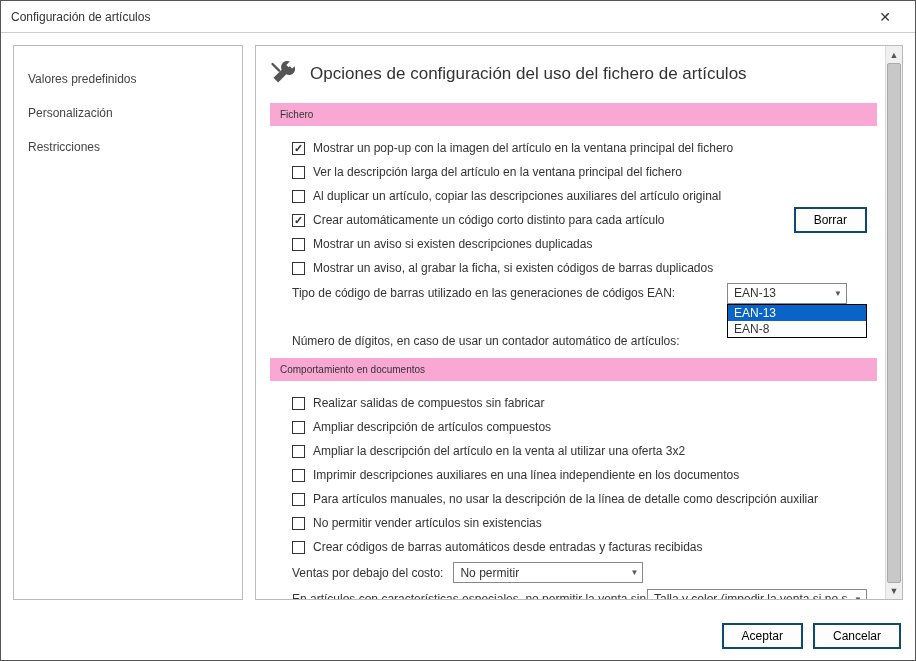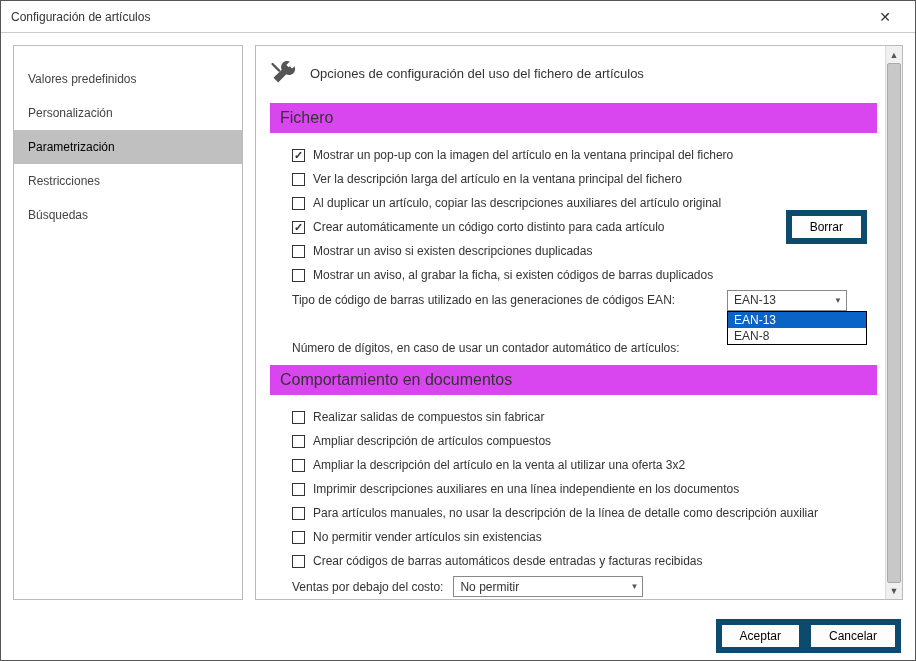--- a/index.html
+++ b/index.html
@@ -12,56 +12,54 @@
   .sidebar { width: 230px; border: 1px solid #bbb; background: #fff; padding: 16px 0; }
   .sidebar-item { padding: 10px 14px; font-size: 12px; color: #444; cursor: pointer; }
   .sidebar-item.active { background: #c0c0c0; color: #000; }
   .main { flex: 1; border: 1px solid #bbb; position: relative; display: flex; }
   .main-scroll { flex: 1; overflow: hidden; padding: 12px 8px 12px 14px; }
   .scrollbar { width: 17px; background: #f0f0f0; border-left: 1px solid #ddd; position: relative; }
   .scroll-arrow { height: 17px; display:flex; align-items:center; justify-content:center; font-size:9px; color:#555; cursor:pointer; }
   .scroll-thumb { position: absolute; top: 17px; left: 1px; right: 1px; height: 520px; background: #c8c8c8; border: 1px solid #aaa; border-radius:2px; }
   .header-row { display: flex; align-items: center; gap: 12px; margin-bottom: 14px; }
   .header-row svg { width: 28px; height: 28px; }
-  .header-title { font-size: 13px; color: #333; }
-  .section-header { background: #d946ef; padding: 6px 10px; font-size: 16px; color: #333; margin-bottom: 10px; }
+  .header-title { font-size: 17px; color: #333; }
+  .section-header { background: #f9a8d4; padding: 6px 10px; font-size: 10px; color: #333; margin-bottom: 10px; }
   .field-row { display: flex; align-items: center; padding: 3px 0 3px 22px; min-height: 24px; position: relative; }
   .checkbox { width: 13px; height: 13px; border: 1px solid #333; margin-right: 8px; display: inline-flex; align-items:center; justify-content:center; flex-shrink:0; }
   .checkbox.checked::after { content: "✓"; font-size: 11px; line-height: 1; color: #333; font-weight: bold; }
   .row-label { font-size: 12px; color: #333; }
-  .btn { border: 6px solid #0c4a6e; background: #fdfdfd; padding: 4px 18px; font-size: 12px; cursor: pointer; }
+  .btn { border: 2px solid #0c4a6e; background: #fdfdfd; padding: 4px 18px; font-size: 12px; cursor: pointer; }
   .inline-btn { position: absolute; right: 10px; }
   .label-only { padding-left: 22px; font-size:12px; color:#333; display:flex; align-items:center; min-height:26px; }
   .label-only .lbl { flex:0 0 auto;margin-top:28px; }
   .select { border: 1px solid #888; background:#fff; height:21px; font-size:12px; display:inline-flex; align-items:center; padding:0 18px 0 6px; position:relative; }
   .select::after { content:"▼"; position:absolute; right:4px; font-size:8px; color:#555; }
   .dropdown-wrap { position: relative; display:inline-block; }
   .dropdown-list { position:absolute; top:21px; left:0; right:0; background:#fff; border:1px solid #000; z-index:10; }
   .dropdown-opt { padding:1px 6px; font-size:12px; cursor:pointer; }
   .dropdown-opt.sel { background:#0a64c8; color:#fff; }
-  .footer { height: 48px; display:flex; justify-content:flex-end; align-items:center; padding:0 14px;margin-left:48px; }
+  .footer { height: 48px; display:flex; justify-content:flex-end; align-items:center; gap:10px; padding:0 14px;margin-left:48px; }
   .row-with-select { display:flex; align-items:center; padding:3px 0 3px 22px; min-height:26px; gap:10px; }
   .row-with-select .lbl { flex:0 0 auto; font-size:12px; color:#333; }
 </style>
 </head>
 <body>
 
 <div class="window">
   <div class="titlebar">
     <div class="titlebar-title">Configuración de artículos</div>
     <div class="titlebar-close">✕</div>
   </div>
 
   <div class="content">
     <div class="sidebar">
       <div class="sidebar-item">Valores predefinidos</div>
       <div class="sidebar-item">Personalización</div>
-      <div class="sidebar-item active">Parametrización</div>
       <div class="sidebar-item">Restricciones</div>
-      <div class="sidebar-item">Búsquedas</div>
     </div>
 
     <div class="main">
       <div class="main-scroll">
 
         <div class="header-row">
           <span>
             <svg viewBox="0 0 48 48">
                 <g fill="#555">
                   <path d="M38 10l-6 6-4-4 6-6c-4-2-9-1-12 2-3 3-4 8-2 12L6 34l8 8 14-14c4 2 9 1 12-2 3-3 4-8 2-12l-4 4-4-4 4-4z"></path>

